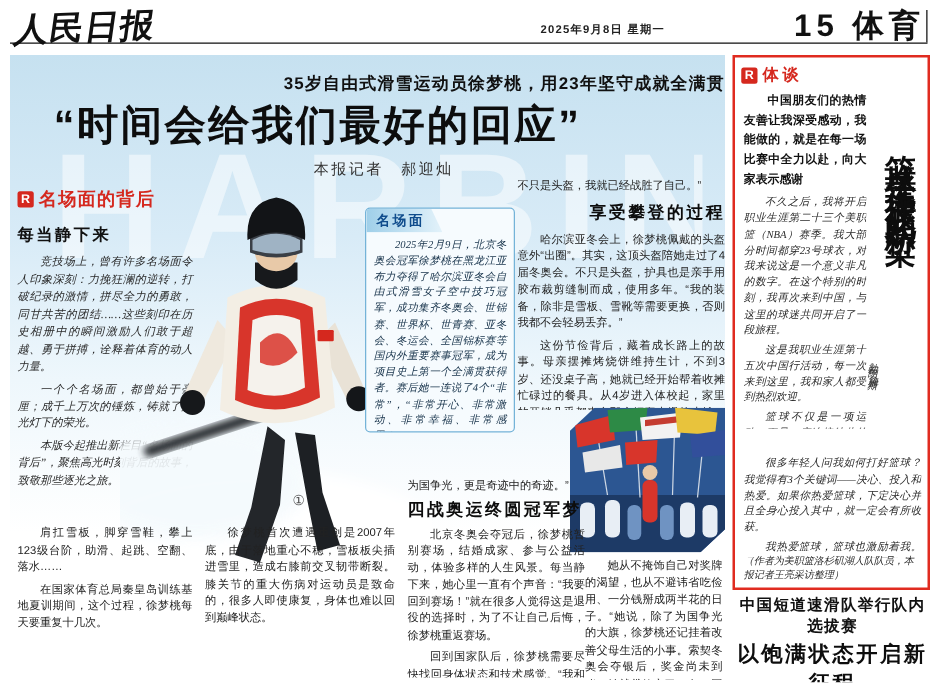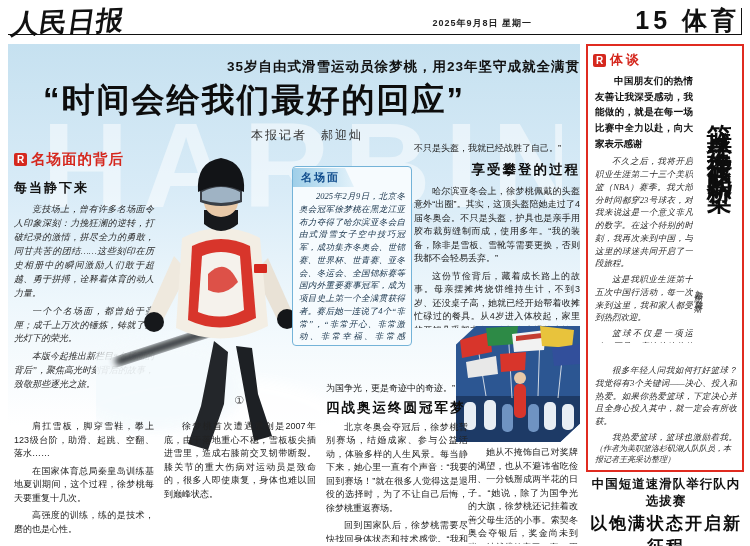--- a/index.html
+++ b/index.html
@@ -204,21 +204,20 @@
     </g>
 
     <rect x="58" y="58" width="12" height="34" rx="5" fill="#d8352b"></rect>
     <circle cx="64" cy="52" r="6" fill="#e8c9a8"></circle>
   </svg>
 </div>
 
 <div class="abs bodytext colA">
   <p>肩扛雪板，脚穿雪鞋，攀上123级台阶，助滑、起跳、空翻、落水……</p>
   <p>在国家体育总局秦皇岛训练基地夏训期间，这个过程，徐梦桃每天要重复十几次。</p>
-  <p>高强度的训练，练的是技术，磨的也是心性。</p>
 </div>
 <div class="abs bodytext colB">
   <p>徐梦桃首次遭遇重创是2007年底，由于落地重心不稳，雪板板尖插进雪里，造成右膝前交叉韧带断裂。膝关节的重大伤病对运动员是致命的，很多人即使康复，身体也难以回到巅峰状态。</p>
 </div>
 <div class="abs bodytext colC">
   <div class="lead-line">为国争光，更是奇迹中的奇迹。”</div>
   <div class="sec-head">四战奥运终圆冠军梦</div>
   <p>北京冬奥会夺冠后，徐梦桃暂别赛场，结婚成家、参与公益活动，体验多样的人生风景。每当静下来，她心里一直有个声音：“我要回到赛场！”就在很多人觉得这是退役的选择时，为了不让自己后悔，徐梦桃重返赛场。</p>
   <p>回到国家队后，徐梦桃需要尽快找回身体状态和技术感觉。“我和教练团队一起，一帧一帧对比赛录像，从基础动作开始打磨。”</p>
 </div>

